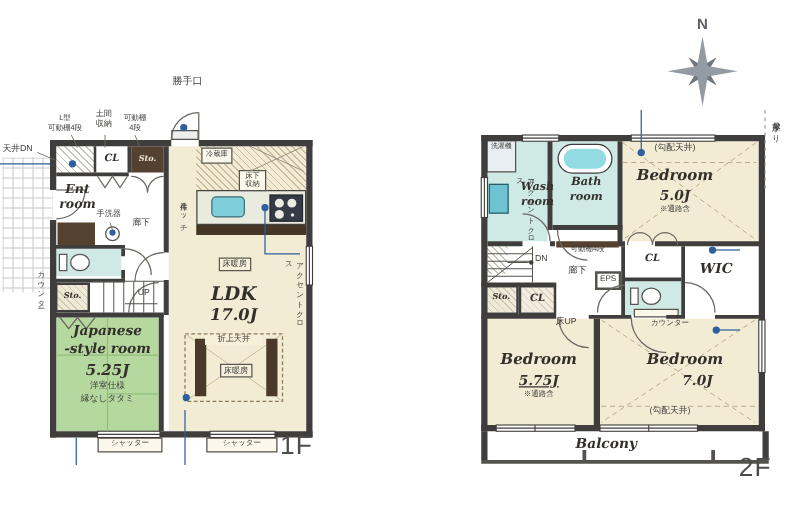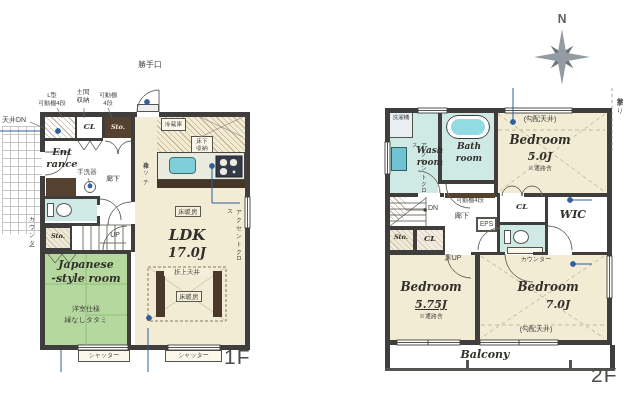--- a/index.html
+++ b/index.html
@@ -279,34 +279,35 @@
   <div class="jl" style="left:95px;top:92px;width:26px;font-size:6px;">可動棚
 4段</div>
   <div class="jl" style="left:2px;top:116px;width:32px;text-align:left;">天井DN</div>
   <div class="rn" style="left:77px;top:121px;width:25px;font-size:8px;">CL</div>
   <div class="rn" style="left:105px;top:123px;width:26px;font-size:6.5px;color:#efe6d0;">Sto.</div>
   <div class="jl" style="left:161px;top:121px;width:25px;font-size:5.8px;">冷蔵庫</div>
   <div class="jl" style="left:191px;top:138px;width:22px;font-size:5.8px;">床下
 収納</div>
   <div class="jv" style="left:141px;top:157px;height:64px;font-size:6px;">造作ニッチ</div>
   <div class="rn" style="left:46px;top:146px;width:32px;font-size:10px;line-height:1.2;">Ent
-rance</div>
+room</div>
   <div class="jl" style="left:102px;top:175px;width:22px;">廊下</div>
   <div class="jl" style="left:74px;top:168px;width:26px;font-size:6.5px;">手洗器</div>
   <div class="jv" style="left:27px;top:212px;height:44px;font-size:6px;">カウンター</div>
   <div class="rn" style="left:45px;top:232px;width:26px;font-size:6.5px;">Sto.</div>
   <div class="jl" style="left:105px;top:231px;width:20px;">UP</div>
   <div class="boxlab" style="left:175px;top:206px;">床暖房</div>
   <div class="rn" style="left:159px;top:226px;width:56px;font-size:15px;">LDK</div>
   <div class="rn" style="left:159px;top:245px;width:56px;font-size:13px;">17.0J</div>
   <div class="jl" style="left:164px;top:268px;width:46px;font-size:6.5px;background:#f6f0da;">折上天井</div>
   <div class="boxlab" style="left:176px;top:291px;">床暖房</div>
   <div class="jv" style="left:225px;top:205px;height:62px;font-size:6px;">アクセントクロス</div>
   <div class="rn" style="left:46px;top:258px;width:80px;font-size:11px;line-height:1.3;">Japanese
 -style room</div>
+  <div class="rn" style="left:46px;top:289px;width:80px;font-size:12px;">5.25J</div>
   <div class="jl" style="left:46px;top:305px;width:80px;">洋室仕様</div>
   <div class="jl" style="left:46px;top:316px;width:80px;">縁なしタタミ</div>
   <div class="jl" style="left:79px;top:352px;width:50px;font-size:6px;">シャッター</div>
   <div class="jl" style="left:166px;top:352px;width:55px;font-size:6px;">シャッター</div>
   <div class="flab" style="left:224px;top:345px;">1F</div>
 
   <div class="jl" style="left:389px;top:114px;width:24px;font-size:5.5px;">洗濯機</div>
   <div class="jv" style="left:410px;top:139px;height:58px;font-size:5.8px;">アクセントクロス</div>
   <div class="rn" style="left:415px;top:145px;width:30px;font-size:9px;line-height:1.3;">Wash
 room</div>

